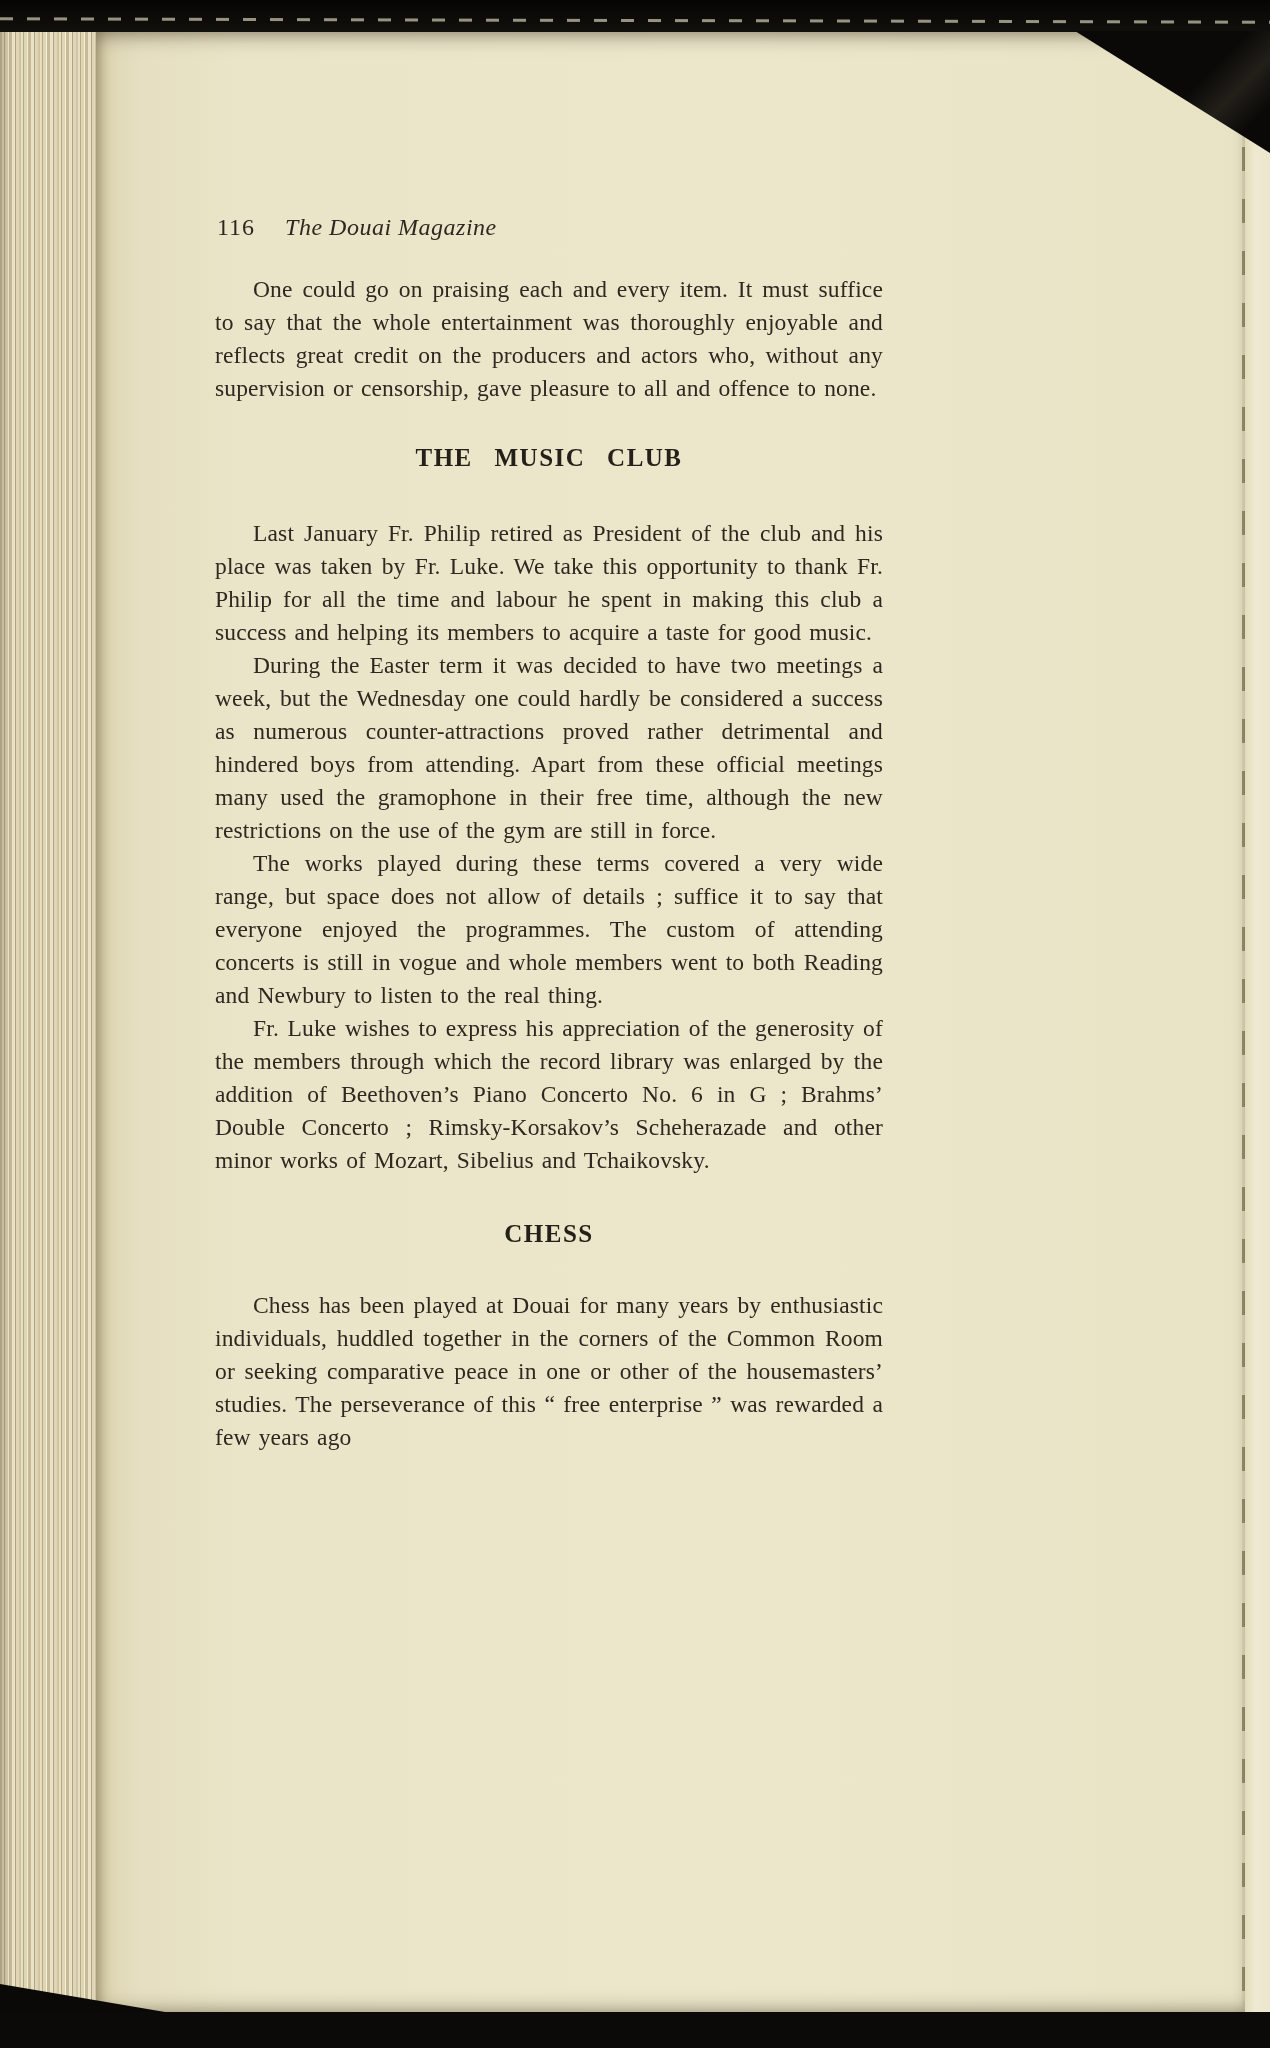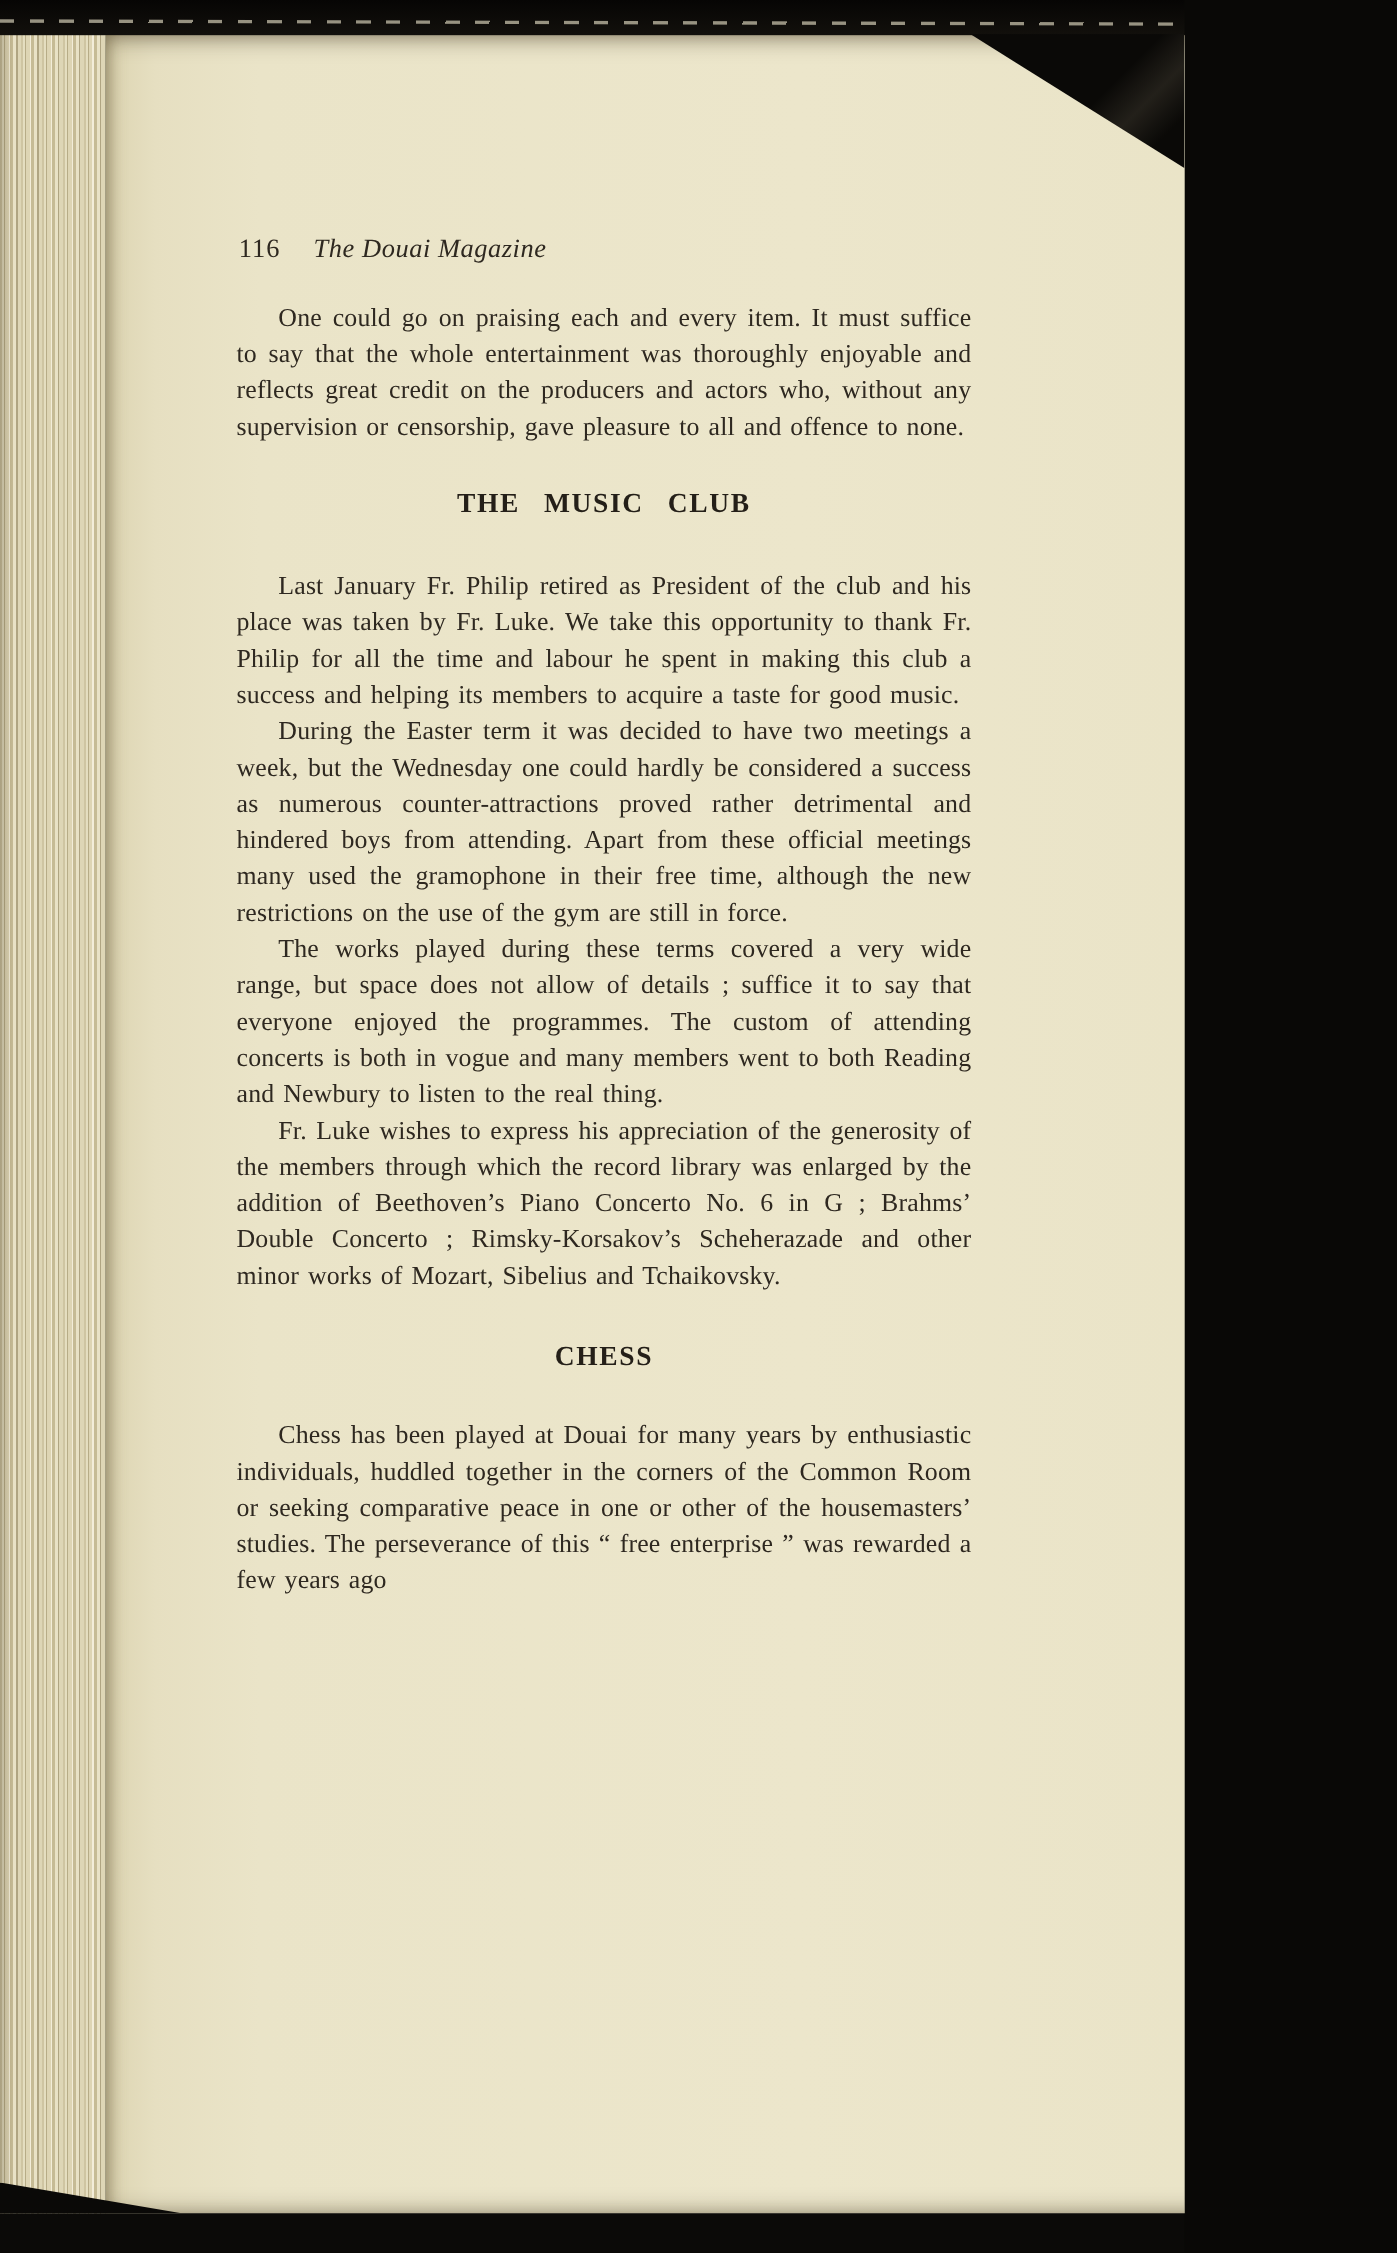--- a/index.html
+++ b/index.html
@@ -1,18 +1,18 @@
 <!DOCTYPE html>
 <html><head>
 <meta charset="utf-8">
 <style>
   html,body{margin:0;padding:0;background:#090806;}
   .scan{
     position:relative;
-    width:1077px;height:2048px;
+    width:1270px;height:2048px;
     overflow:hidden;
     background:#0b0a08;
     font-family:"Liberation Serif","DejaVu Serif",serif;
   }
   
   .band{position:absolute;left:0;width:100%;background:linear-gradient(180deg,#060504,#12100c);}
   .band-top{top:0;height:32px;}
   .stitch{position:absolute;left:0;right:0;height:3px;
     background:repeating-linear-gradient(90deg,rgba(216,210,186,.85) 0 13px,rgba(216,210,186,0) 13px 27px);
     opacity:.8;}
@@ -108,21 +108,21 @@
     <div class="pg-header">
       <span class="pg-num">116</span><span class="pg-title">The Douai Magazine</span>
     </div>
 
     <p class="para indent">One could go on praising each and every item.  It must suffice to say that the whole entertainment was thoroughly enjoyable and reflects great credit on the producers and actors who, without any supervision or censorship, gave pleasure to all and offence to none.</p>
 
     <h2 class="sect-heading">THE MUSIC CLUB</h2>
 
     <p class="para indent">Last January Fr. Philip retired as President of the club and his place was taken by Fr. Luke.  We take this opportunity to thank Fr. Philip for all the time and labour he spent in making this club a success and helping its members to acquire a taste for good music.</p>
     <p class="para indent">During the Easter term it was decided to have two meetings a week, but the Wednesday one could hardly be considered a success as numerous counter-attractions proved rather detrimental and hindered boys from attending.  Apart from these official meetings many used the gramophone in their free time, although the new restrictions on the use of the gym are still in force.</p>
-    <p class="para indent">The works played during these terms covered a very wide range, but space does not allow of details ; suffice it to say that everyone enjoyed the programmes.  The custom of attending concerts is both in vogue and many members went to both Reading and Newbury to listen to the real thing.</p>
+    <p class="para indent">The works played during these terms covered a very wide range, but space does not allow of details ; suffice it to say that everyone enjoyed the programmes.  The custom of attending concerts is still in vogue and whole members went to both Reading and Newbury to listen to the real thing.</p>
     <p class="para indent">Fr. Luke wishes to express his appreciation of the generosity of the members through which the record library was enlarged by the addition of Beethoven’s Piano Concerto No. 6 in G ;  Brahms’ Double Concerto ;  Rimsky-Korsakov’s Scheherazade and other minor works of Mozart, Sibelius and Tchaikovsky.</p>
 
     <h2 class="sect-heading chess">CHESS</h2>
 
     <p class="para indent">Chess has been played at Douai for many years by enthusiastic individuals, huddled together in the corners of the Common Room or seeking comparative peace in one or other of the housemasters’ studies.  The perseverance of this “ free enterprise ” was rewarded a few years ago</p>
 
   </div>
 </div>
 
 </body></html>

